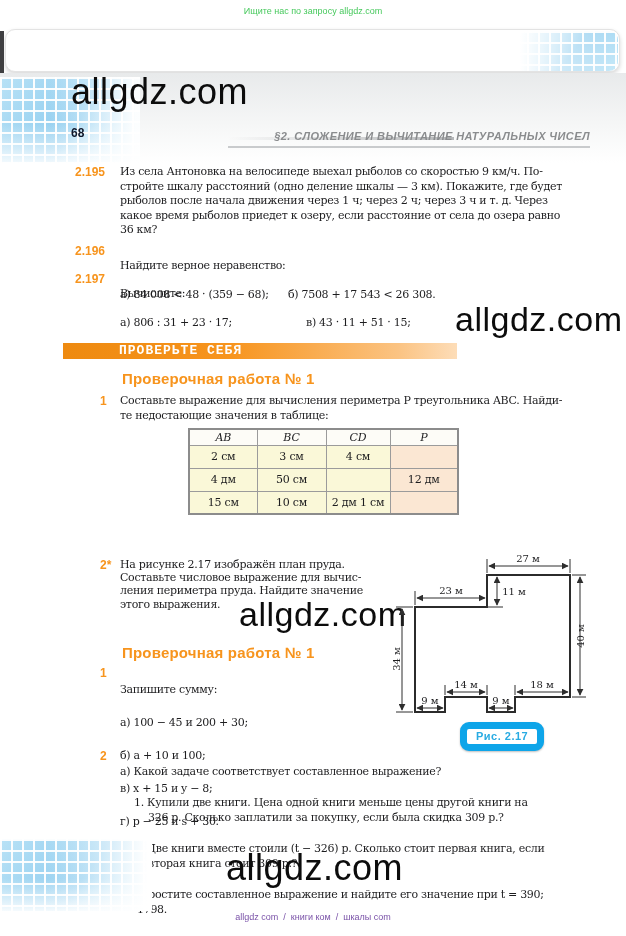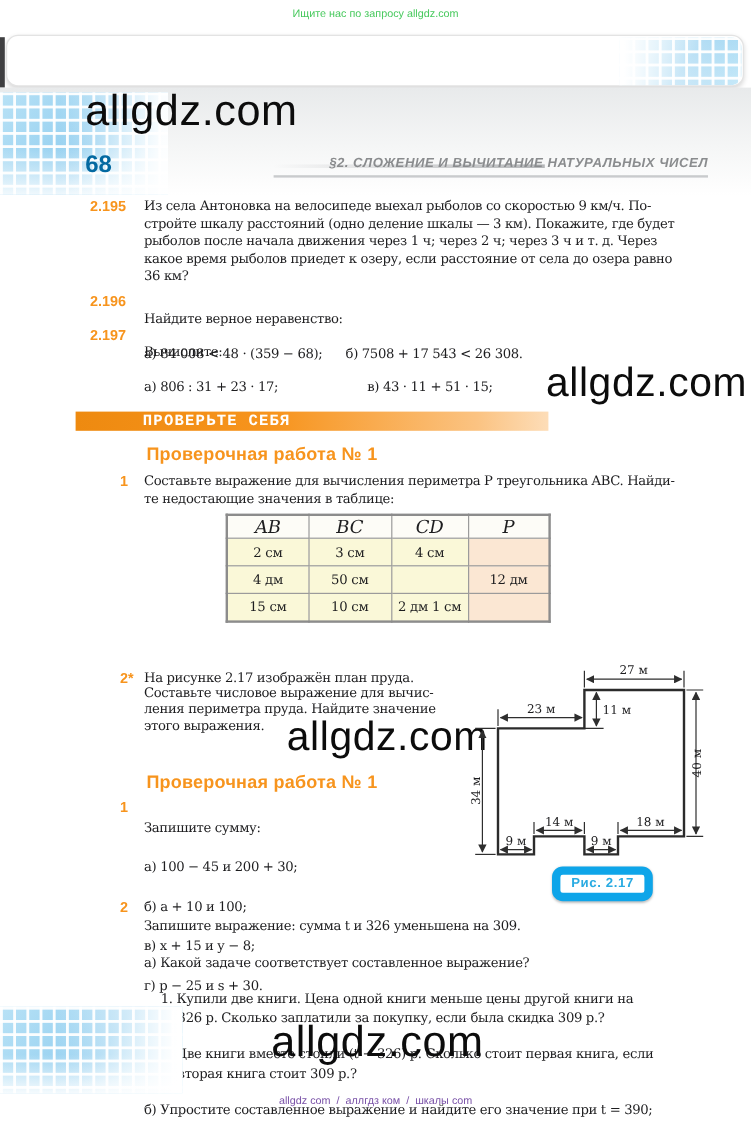--- a/index.html
+++ b/index.html
@@ -40,22 +40,22 @@
   
   .wm { position:absolute; font-family:"Liberation Sans", sans-serif; font-size:34px;
         font-weight:400; color:#0c0c0c; letter-spacing:.5px; line-height:1.1; }
   #wm-top    { left:71px;  top:72px; font-size:36px; }
   #wm-right  { left:455px; top:301px; }
   #wm-middle { left:239px; top:596px; }
   #wm-bottom { left:226px; top:848px; font-size:36px; }
 
   
   #page-number { position:absolute; left:71px; top:126px;
-                 font-family:"Liberation Sans", sans-serif; font-weight:bold; font-size:20px;
-                 color:#0369a1; }
+                 font-family:"Liberation Sans", sans-serif; font-weight:bold; font-size:12px;
+                 color:#0f172a; }
   #section-title { position:absolute; left:220px; top:130px; width:370px; text-align:right;
                    font-family:"Liberation Sans", sans-serif; font-weight:bold; font-style:italic;
                    font-size:11px; letter-spacing:.4px; color:#8a8c8e; }
   #header-rule-a { position:absolute; left:228px; top:137px; width:226px; height:3px;
                    background:linear-gradient(to right, rgba(180,182,184,0), #b4b6b8); }
   #header-rule-b { position:absolute; left:228px; top:146px; width:362px; height:2px; background:#c9cbcd; }
 
   
   .prob { position:absolute; }
   .pnum { position:absolute; left:0; top:0; font-family:"Liberation Sans", sans-serif;
@@ -90,21 +90,21 @@
   #w2p2 { left:100px; top:749px; width:495px; }
   #w2p2 .ptext { margin-left:20px; width:472px; line-height:15.3px; }
   .hang14 { padding-left:14px; text-indent:-14px; margin-left:14px; }
   .hang17 { padding-left:17px; text-indent:-17px; }
 
   
   #ptable { position:absolute; left:188px; top:428px; border-collapse:collapse;
             border:2px solid #8c8c8c; table-layout:fixed; width:269px;
             font-size:11px; letter-spacing:-.2px; }
   #ptable th, #ptable td { border:1px solid #9b9b9b; text-align:center; vertical-align:middle; }
-  #ptable th { height:16px; font-style:italic; font-weight:normal; background:#fdfcf7; font-size:15px; }
+  #ptable th { height:16px; font-style:italic; font-weight:normal; background:#fdfcf7; font-size:11px; }
   #ptable td { height:23px; background:#faf8d8; }
   #ptable td.peach, #ptable th.pcol-empty { background:#fbe7d3; }
   #ptable col.c1{width:68px} #ptable col.c2{width:69px} #ptable col.c3{width:64px} #ptable col.c4{width:68px}
 
   
   #figure { position:absolute; left:390px; top:545px; width:236px; height:200px; }
   #figure svg { display:block; }
   #figure-caption { position:absolute; left:70px; top:177px; padding:1px 9px 2px;
                     background:#ffffff; border:7px solid #0ea5e9; border-radius:9px;
                     box-shadow:0 1px 2px rgba(0,0,0,.25);
@@ -286,29 +286,28 @@
     <div>а) 100 − 45 и 200 + 30;</div>
     <div>б) a + 10 и 100;</div>
     <div>в) x + 15 и y − 8;</div>
     <div>г) p − 25 и s + 30.</div>
   </div>
 </div>
 
 <div class="prob" id="w2p2">
   <div class="pnum">2</div>
   <div class="ptext">
-    <div>Запишите выражение: сумма t и 326 уменьшена на 309.</div>
     <div>а) Какой задаче соответствует составленное выражение?</div>
     <div class="hang14">1. Купили две книги. Цена одной книги меньше цены другой книги на
 326 р. Сколько заплатили за покупку, если была скидка 309 р.?</div>
     <div class="hang14">2. Две книги вместе стоили (t − 326) р. Сколько стоит первая книга, если
 вторая книга стоит 309 р.?</div>
     <div class="hang17">б) Упростите составленное выражение и найдите его значение при t = 390;
 1798.</div>
   </div>
 </div>
 
 <div class="wm" id="wm-bottom">allgdz.com</div>
 <div class="mosaic" id="mosaic-bottom"></div>
 
 <div id="footer">
-  <a href="#">allgdz com</a><span class="sep">/</span><a href="#">аллгдз ком</a><span class="sep">/</span><a href="#">шкалы com</a>
+  <a href="#">allgdz com</a><span class="sep">/</span><a href="#">книги ком</a><span class="sep">/</span><a href="#">шкалы com</a>
 </div>
 
 </body></html>

